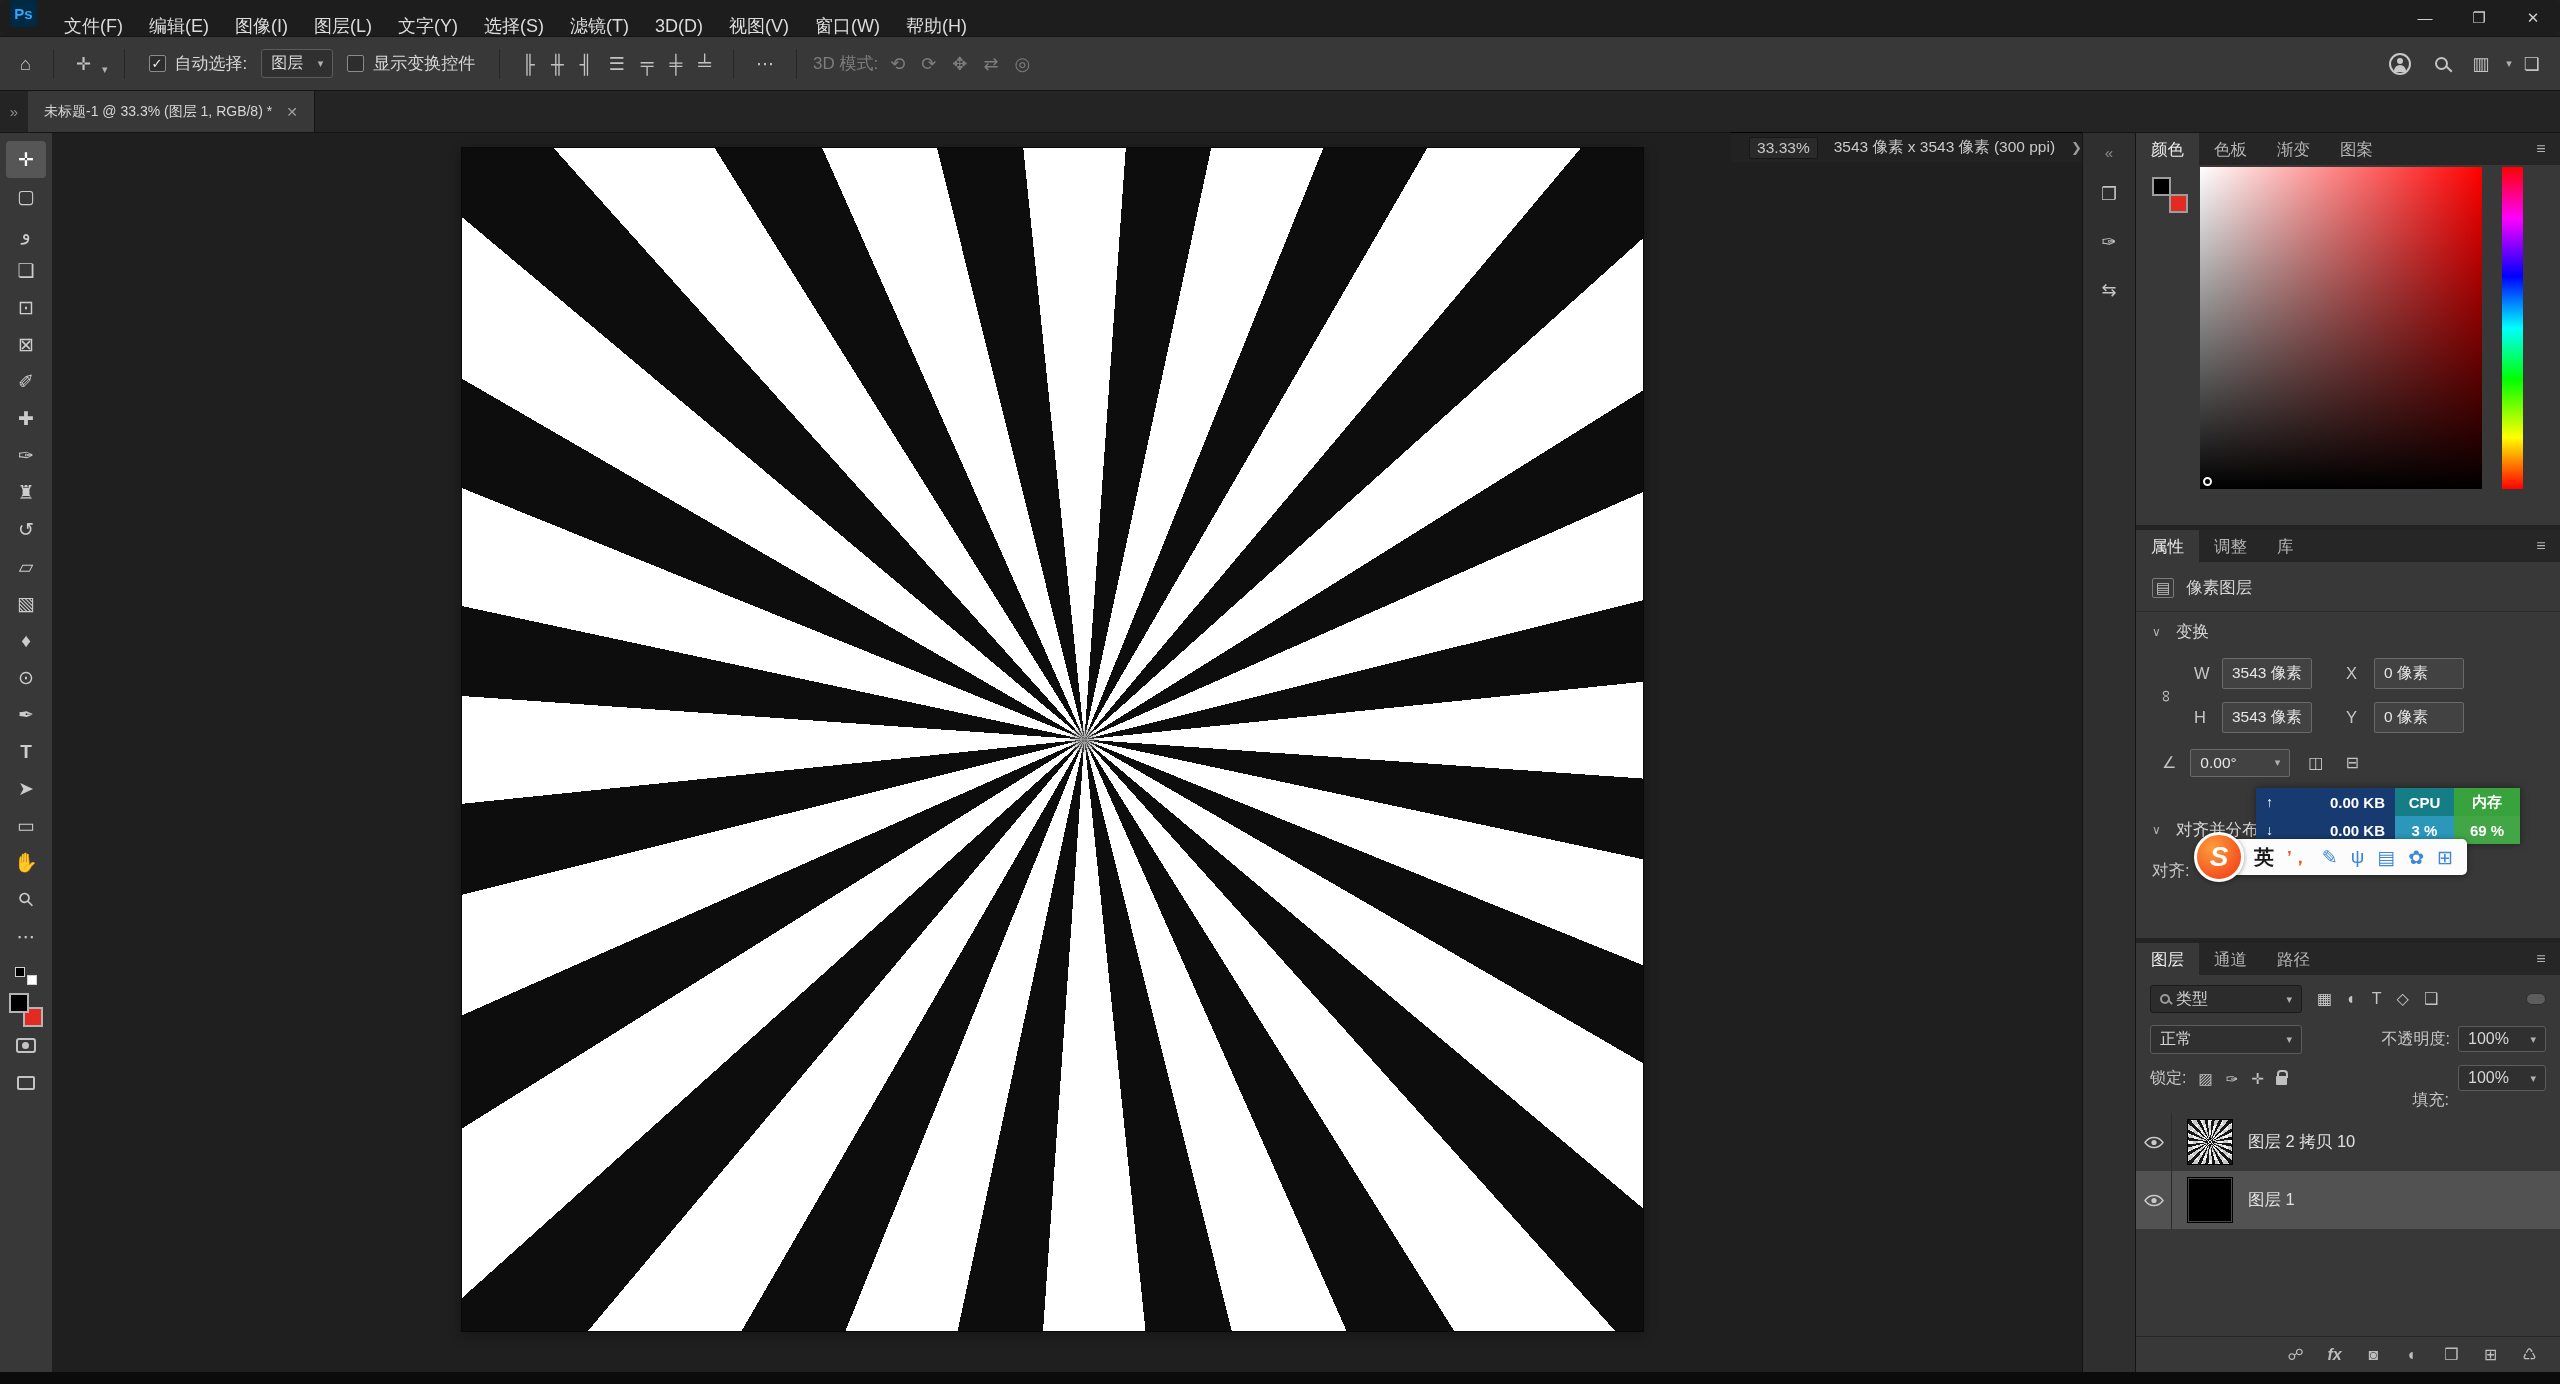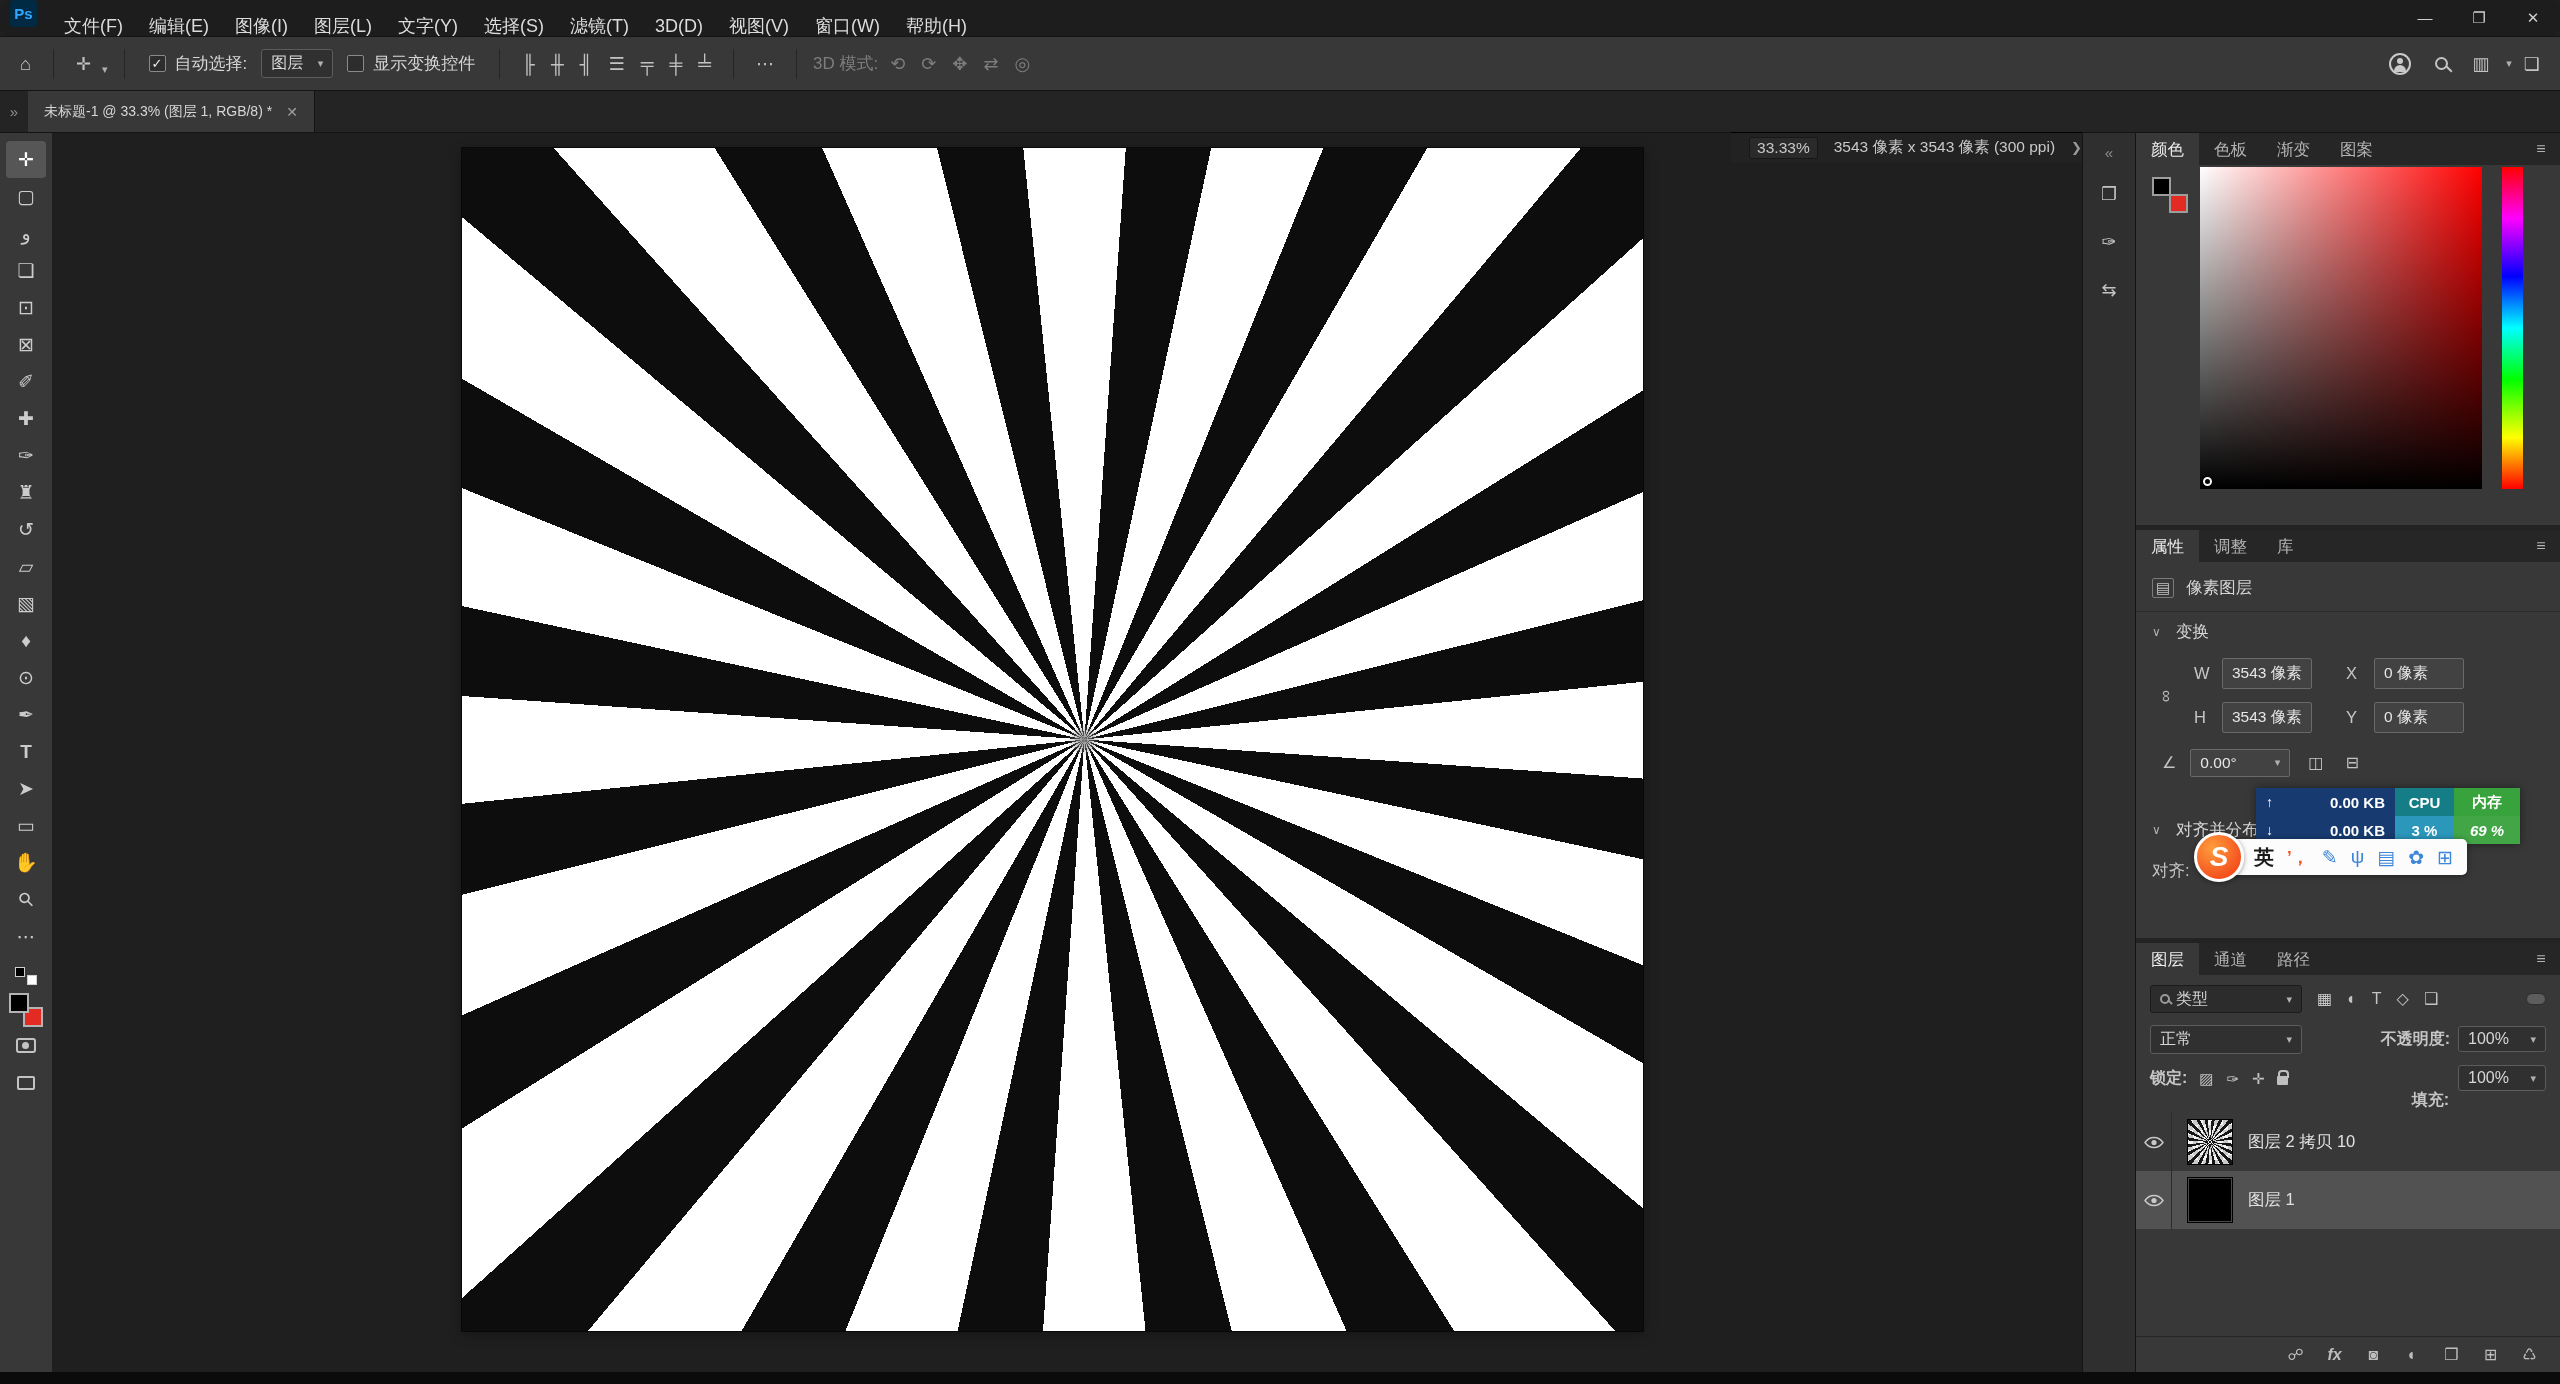--- a/index.html
+++ b/index.html
@@ -122,21 +122,21 @@
   .align-h{margin-top:24px;}
 
   .lfilter{display:flex;align-items:center;height:40px;padding:0 14px;gap:8px;margin-top:4px;}
   .searchbox{display:flex;align-items:center;background:#2c2c2c;border:1px solid #1b1b1b;border-radius:3px;height:28px;padding:0 9px;width:152px;font-size:16px;color:#cfcfcf;}
   .searchbox .dd-arrow{margin-left:auto;}
   .filt{gap:9px;margin-left:4px;}
   .filt .bar-icon{font-size:16px;padding:2px 3px;}
   .filter-pill{margin-left:auto;width:20px;height:12px;border-radius:6px;background:#5d5d5d;border:1px solid #2e2e2e;}
   .lblend{display:flex;align-items:center;height:40px;padding:0 14px;gap:8px;}
   .dropdown.blend{width:152px;}
-  .plabel{color:#c6c6c6;font-size:16px;white-space:nowrap;font-weight:bold;}
+  .plabel{color:#c6c6c6;font-size:16px;white-space:nowrap;}
   .lblend .plabel{margin-left:auto;}
   .dropdown.num{min-width:88px;}
   .llock{display:flex;align-items:center;height:38px;padding:0 14px;gap:9px;}
   .llock .icon-row{gap:7px;}
   .llock .bar-icon{font-size:15px;padding:2px 3px;}
   .padlock{width:11px;height:9px;background:#c0c0c0;border-radius:1px;position:relative;margin-top:5px;}
   .padlock::before{content:"";position:absolute;top:-6px;left:1px;width:7px;height:6px;border:2px solid #c0c0c0;border-bottom:none;border-radius:4px 4px 0 0;}
   .llock .plabel.fill{margin-left:auto;margin-top:44px;}
   .layerlist{margin-top:16px;flex:1;}
   .layer-row{display:flex;align-items:center;height:58px;padding-right:8px;}
@@ -152,21 +152,21 @@
 
   .bottomstrip{height:12px;background:#0b0b0b;}
 
   
   .netmon{position:absolute;left:2256px;top:788px;display:grid;grid-template-columns:139px 59px 66px;grid-auto-rows:28px;z-index:40;font-size:15px;font-weight:bold;color:#fff;box-shadow:0 0 8px rgba(0,0,0,.45);}
   .nm-cell{display:flex;align-items:center;justify-content:center;gap:6px;}
   .nm-cell.net{background:#173a70;justify-content:space-between;padding:0 10px;}
   .nm-cell.cpu.h{background:#157d86;}
   .nm-cell.cpu.v{background:#2b97ba;}
   .nm-cell.mem.h{background:#38a23d;}
-  .nm-cell.mem.v{background:#42a647;font-style:italic;}
+  .nm-cell.mem.v{background:#42a647;}
   .nm-arrow{font-size:14px;font-weight:normal;}
 
   .ime{position:absolute;left:2194px;top:832px;display:flex;align-items:center;z-index:41;}
   .ime-logo{width:50px;height:50px;border-radius:50%;background:radial-gradient(circle at 35% 30%, #ff9d3c, #f4511e 72%);border:3px solid #fff;box-shadow:0 1px 5px rgba(0,0,0,.4);color:#fff;font-weight:bold;font-style:italic;font-size:28px;display:flex;align-items:center;justify-content:center;z-index:2;flex:none;}
   .ime-bar{height:36px;margin-left:-16px;background:#fcfcfc;border-radius:5px;box-shadow:0 1px 6px rgba(0,0,0,.45);display:flex;align-items:center;gap:13px;padding:0 14px 0 26px;}
   .ime-lang{color:#1a1a1a;font-size:20px;font-weight:bold;}
   .ime-punct{color:#f4511e;font-size:17px;font-weight:bold;}
   .ime-icons{display:flex;gap:13px;}
   .ime-icon{color:#3d86d8;font-size:19px;}
 </style>

